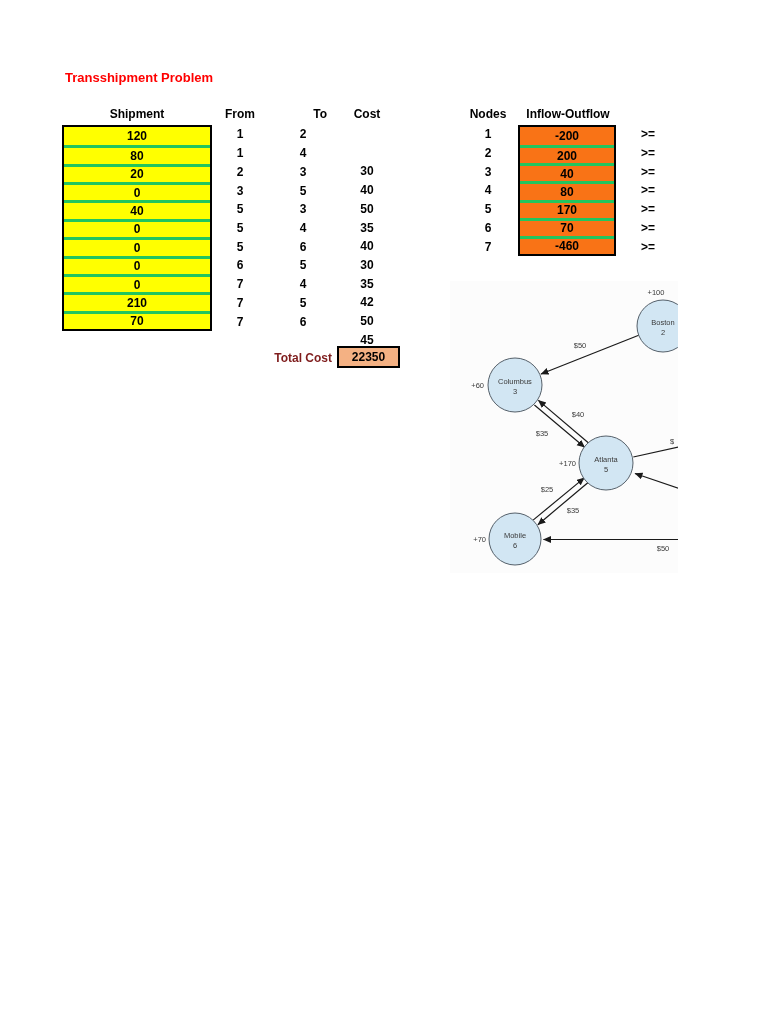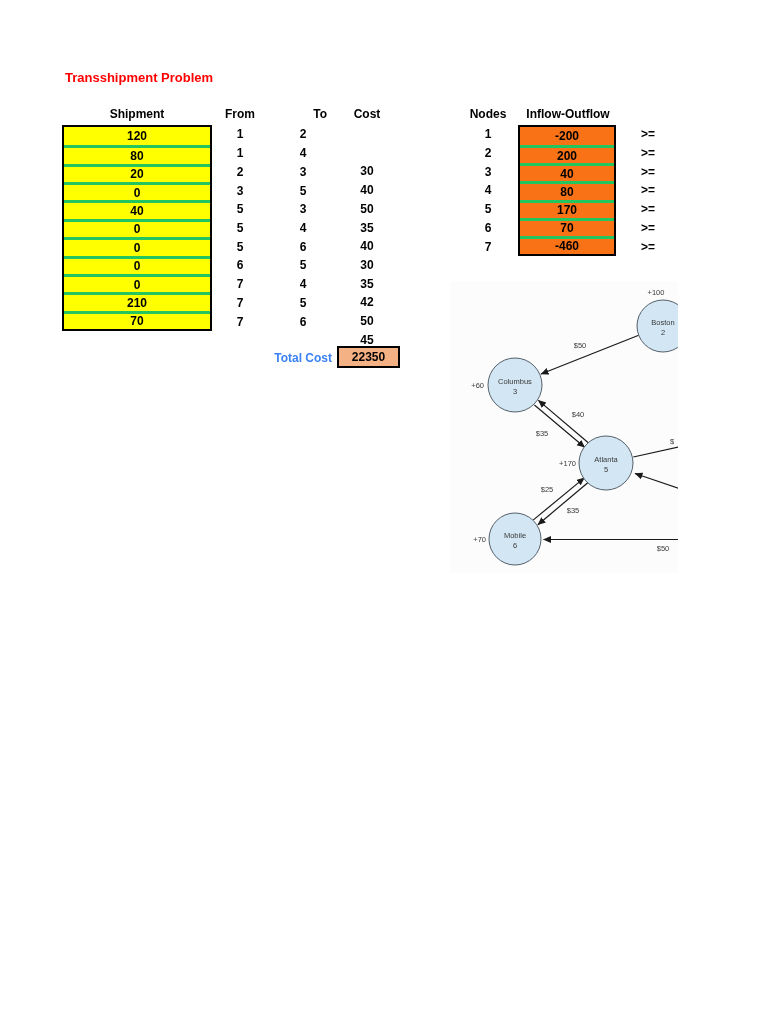--- a/index.html
+++ b/index.html
@@ -9,21 +9,21 @@
   .title{color:#ff0000;font-weight:bold;font-size:13px;white-space:nowrap;}
   .hdr{font-weight:bold;font-size:12px;text-align:center;color:#000;}
   .col{display:grid;}
   .col .c{display:flex;align-items:center;justify-content:center;
           font-size:12px;font-weight:bold;color:#000;}
   .boxed{border:2px solid #000;box-sizing:border-box;}
   .boxed .c{border-top:3px solid #22c55e;}
   .boxed .c:first-child{border-top:none;}
   .ycell{background:#ffff00;}
   .gcell{background:#f97316;}
-  .totlabel{font-weight:bold;font-size:12px;text-align:right;color:#3b82f6;}
+  .totlabel{font-weight:bold;font-size:12px;text-align:right;color:#7f1d1d;}
   .totbox{background:#f4b183;border:2px solid #000;box-sizing:border-box;
           display:flex;align-items:center;justify-content:center;
           font-weight:bold;font-size:12px;color:#000;}
   svg text{font-family:"Liberation Sans",sans-serif;fill:#3a3a3a;}
   .nlab{font-size:7.5px;}
   .elab{font-size:7.5px;}
   .diagbg{background:#fcfcfc;}
 </style>
 </head>
 <body>

